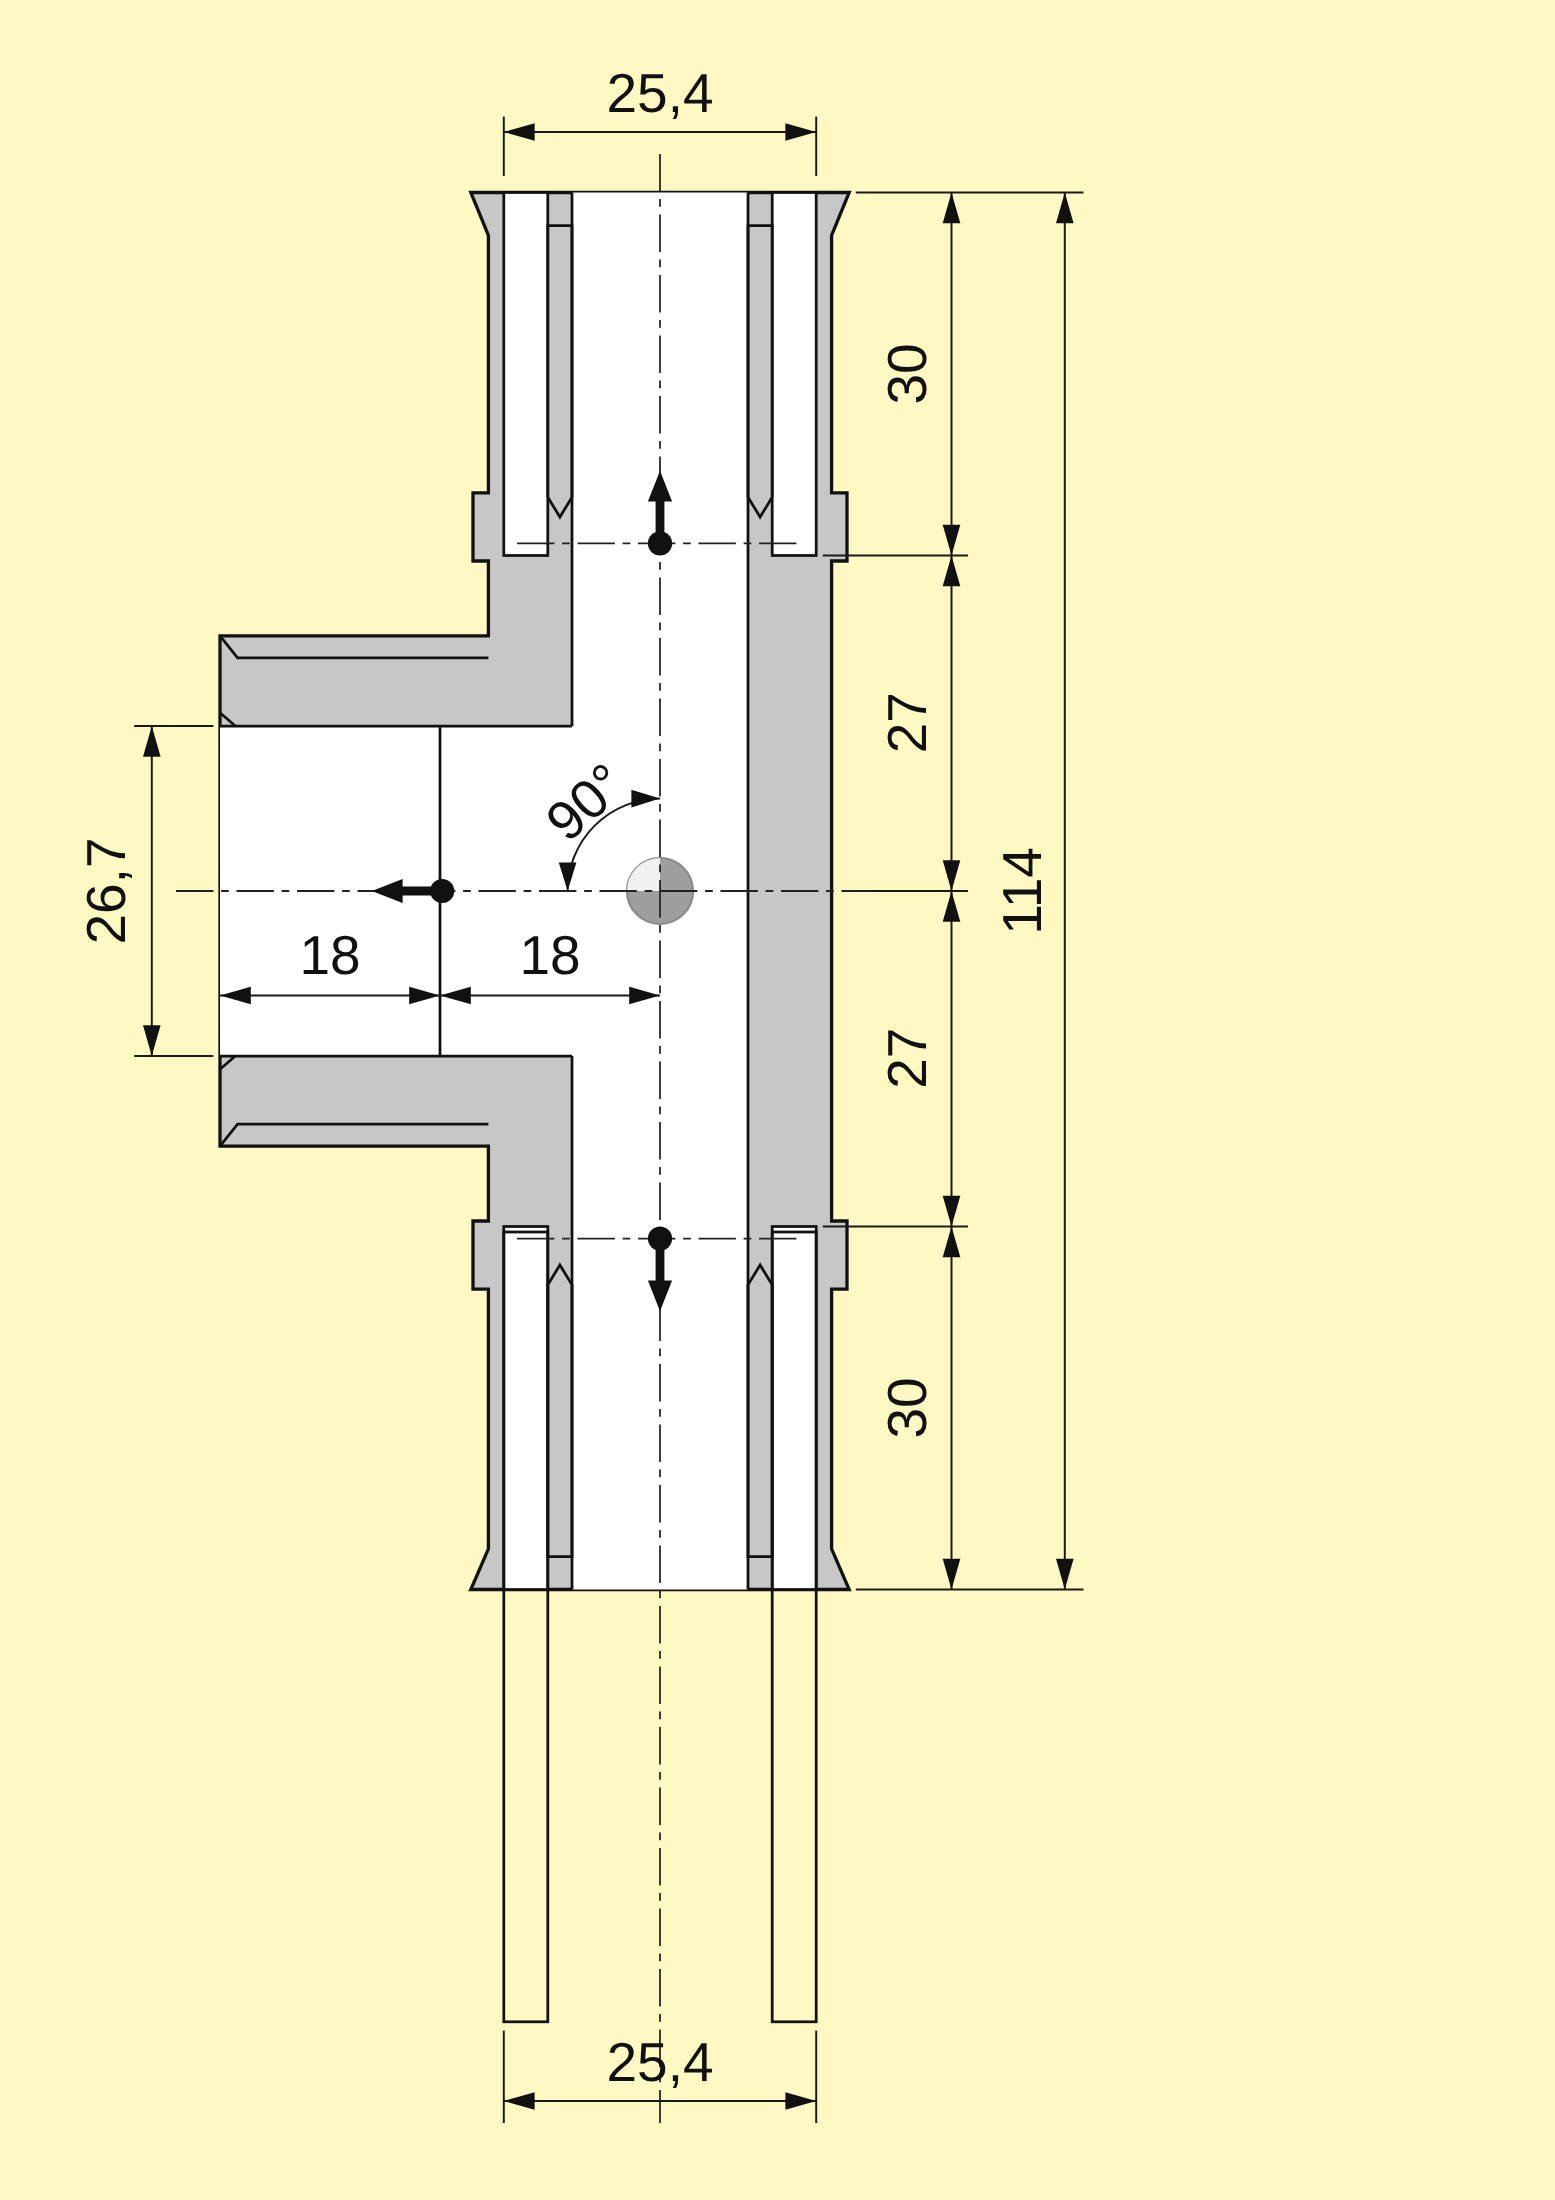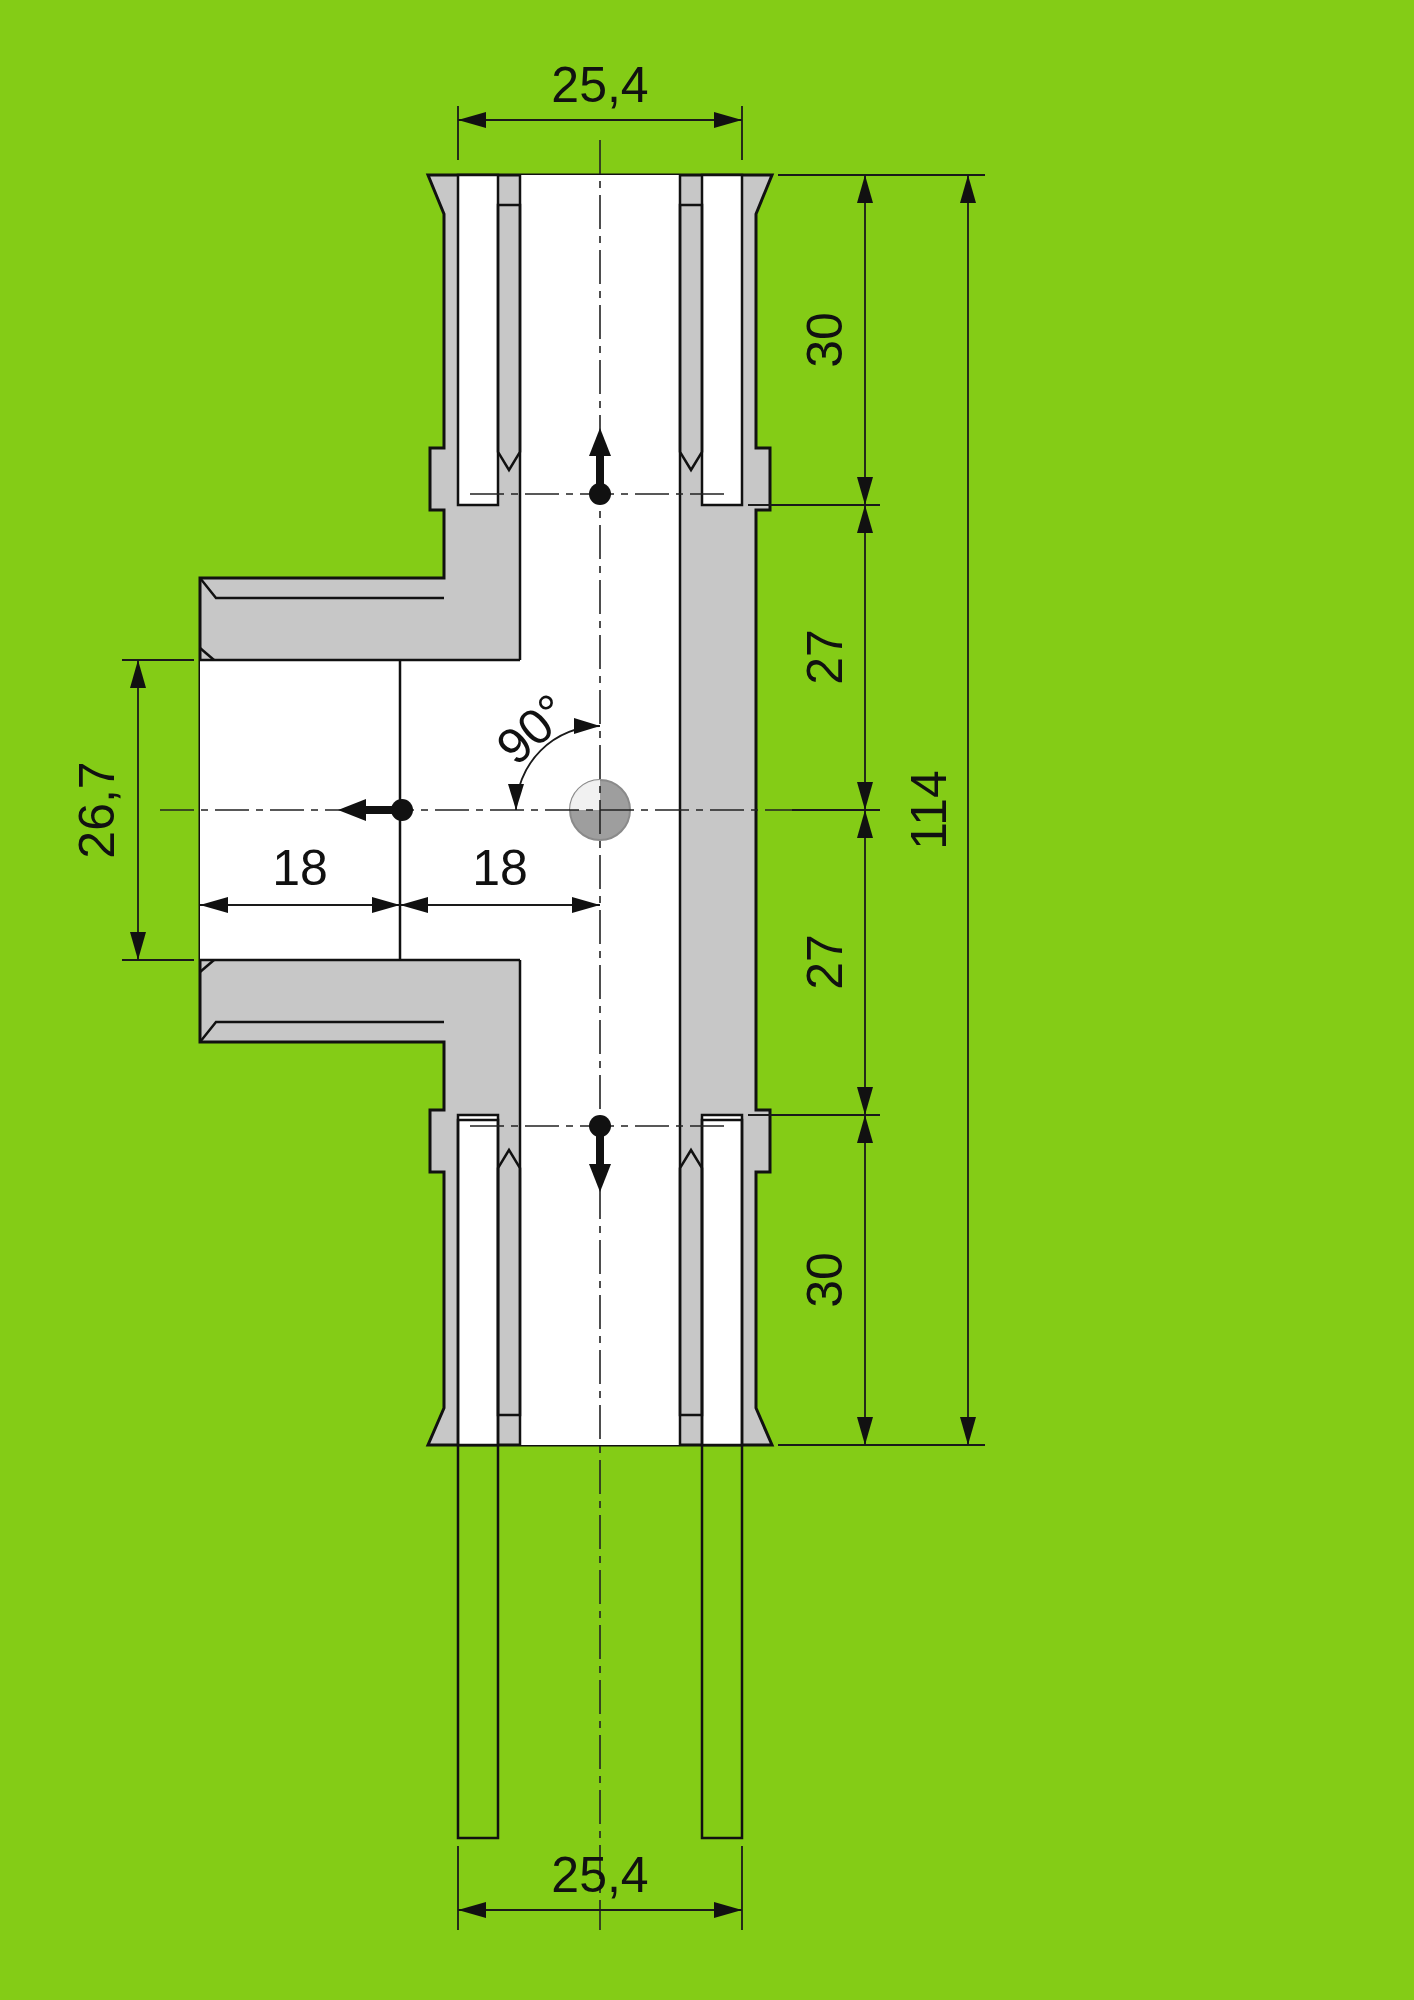--- a/index.html
+++ b/index.html
@@ -1,19 +1,19 @@
 <!DOCTYPE html>
 <html><head>
 <meta charset="utf-8">
 <style>
   html,body { margin:0; padding:0; background:#ffffff; }
   .canvas {
     position:relative;
     width:1414px; height:2000px;
-    background:#84cc16;
+    background:#fef9c3;
     font-family:"Liberation Sans", sans-serif;
     overflow:hidden;
   }
   svg { display:block; }
   svg text {
     font-family:"Liberation Sans", sans-serif;
     fill:#111111;
     font-size:50px;
   }
   .outline { stroke:#111111; stroke-width:3; stroke-linejoin:miter; }

